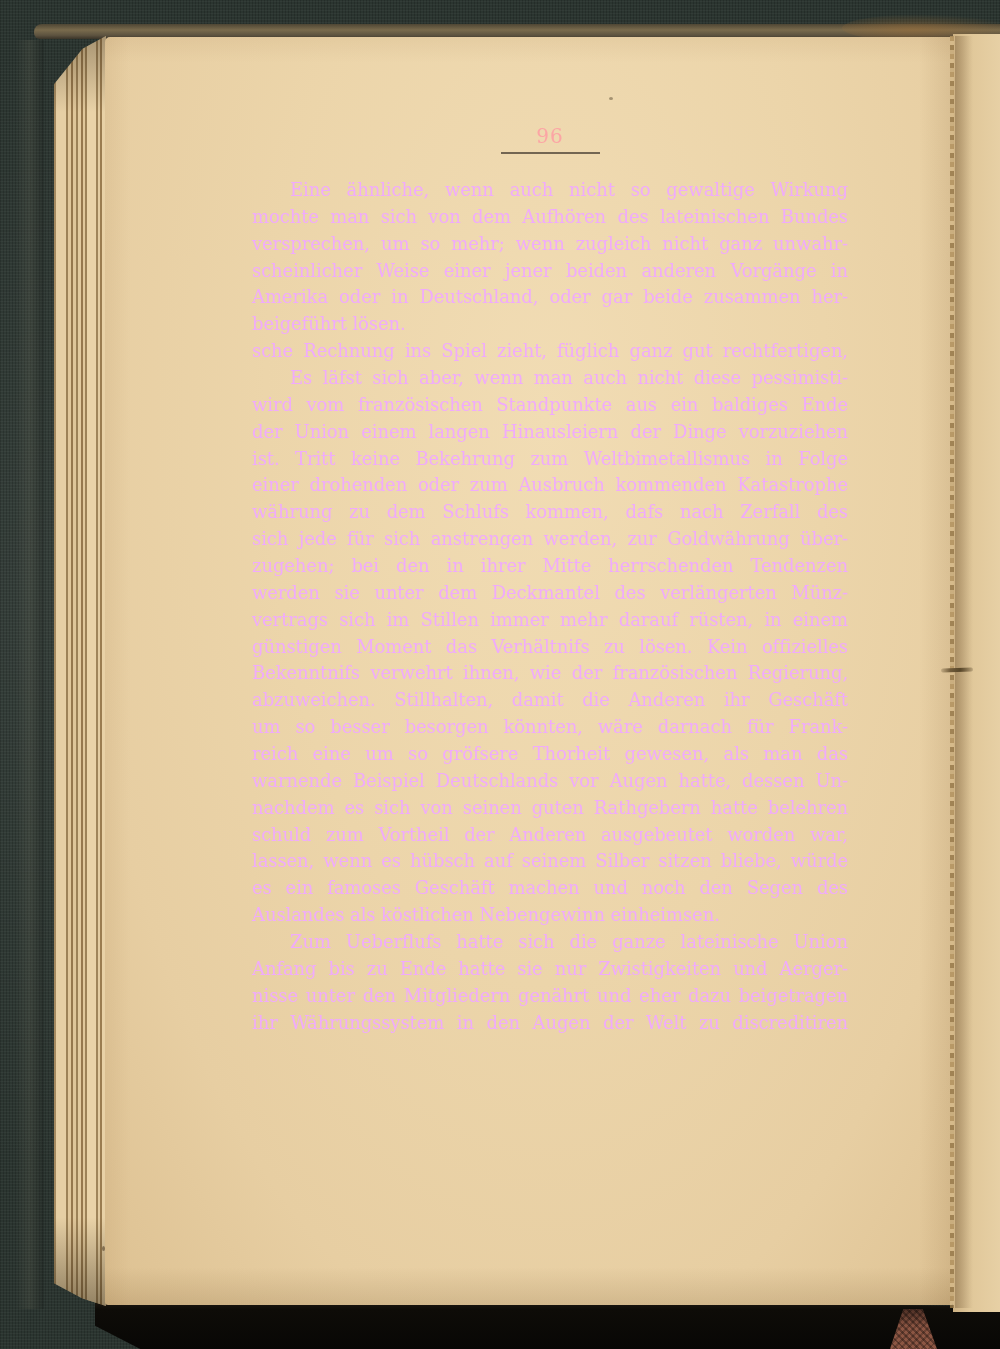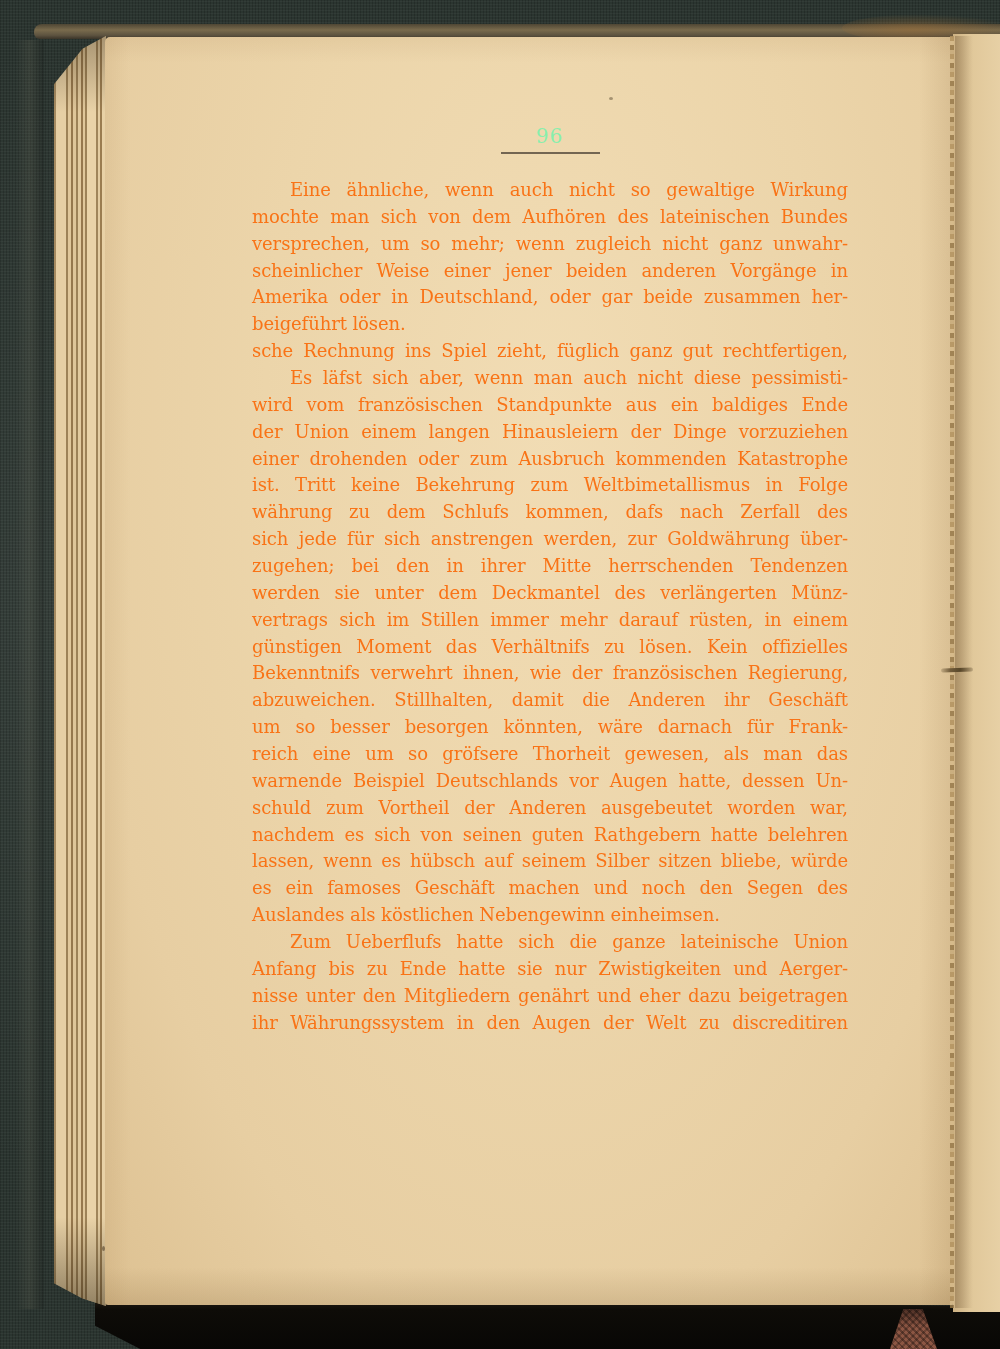--- a/index.html
+++ b/index.html
@@ -96,28 +96,28 @@
       linear-gradient(180deg, rgba(0,0,0,.45), rgba(0,0,0,0) 45%);
     clip-path:polygon(30% 0, 70% 0, 100% 100%, 2% 100%);
   }
   .speck{position:absolute;border-radius:50%;z-index:8;}
   .speck.s1{left:609px;top:97px;width:4px;height:3px;background:#6a5a40;opacity:.55;}
   .speck.s2{left:102px;top:1246px;width:3px;height:5px;background:#55422c;opacity:.6;}
 
   
   .page-number-wrap{
     position:absolute;left:252px;top:124px;width:596px;z-index:9;
-    text-align:center;color:#86efac;
+    text-align:center;color:#fca5a5;
   }
   .page-number{font-size:20px;letter-spacing:1px;line-height:24px;}
   .page-number-rule{width:99px;height:2px;background:#5d5142;margin:4px auto 0;opacity:.85;}
 
   .text-block{
     position:absolute;left:252px;top:177px;width:596px;z-index:9;
-    color:#f97316;font-size:18px;letter-spacing:-0.1px;
+    color:#f0abfc;font-size:18px;letter-spacing:-0.1px;
   }
   .tl{
     height:26.87px;line-height:26.87px;
     text-align:justify;text-align-last:justify;
     white-space:normal;overflow:visible;
   }
   .tl.indent{text-indent:38px;}
   .tl.last{text-align-last:left;}
 </style>
 </head>
@@ -152,35 +152,35 @@
       <div class="tl indent">Eine ähnliche, wenn auch nicht so gewaltige Wirkung</div>
       <div class="tl">mochte man sich von dem Aufhören des lateinischen Bundes</div>
       <div class="tl">versprechen, um so mehr; wenn zugleich nicht ganz unwahr-</div>
       <div class="tl">scheinlicher Weise einer jener beiden anderen Vorgänge in</div>
       <div class="tl">Amerika oder in Deutschland, oder gar beide zusammen her-</div>
       <div class="tl last">beigeführt lösen.</div>
       <div class="tl">sche Rechnung ins Spiel zieht, füglich ganz gut rechtfertigen,</div>
       <div class="tl indent">Es läfst sich aber, wenn man auch nicht diese pessimisti-</div>
       <div class="tl">wird vom französischen Standpunkte aus ein baldiges Ende</div>
       <div class="tl">der Union einem langen Hinausleiern der Dinge vorzuziehen</div>
+      <div class="tl">ist.  Tritt keine Bekehrung zum Weltbimetallismus in Folge</div>
       <div class="tl">einer drohenden oder zum Ausbruch kommenden Katastrophe</div>
-      <div class="tl">ist.  Tritt keine Bekehrung zum Weltbimetallismus in Folge</div>
       <div class="tl">währung zu dem Schlufs kommen, dafs nach Zerfall des</div>
       <div class="tl">sich jede für sich anstrengen werden, zur Goldwährung über-</div>
       <div class="tl">zugehen; bei den in ihrer Mitte herrschenden Tendenzen</div>
       <div class="tl">werden sie unter dem Deckmantel des verlängerten Münz-</div>
       <div class="tl">vertrags sich im Stillen immer mehr darauf rüsten, in einem</div>
       <div class="tl">günstigen Moment das Verhältnifs zu lösen.  Kein offizielles</div>
       <div class="tl">Bekenntnifs verwehrt ihnen, wie der französischen Regierung,</div>
       <div class="tl">abzuweichen.  Stillhalten, damit die Anderen ihr Geschäft</div>
       <div class="tl">um so besser besorgen könnten, wäre darnach für Frank-</div>
       <div class="tl">reich eine um so gröfsere Thorheit gewesen, als man das</div>
       <div class="tl">warnende Beispiel Deutschlands vor Augen hatte, dessen Un-</div>
+      <div class="tl">nachdem es sich von seinen guten Rathgebern hatte belehren</div>
       <div class="tl">schuld zum Vortheil der Anderen ausgebeutet worden war,</div>
-      <div class="tl">nachdem es sich von seinen guten Rathgebern hatte belehren</div>
       <div class="tl">lassen, wenn es hübsch auf seinem Silber sitzen bliebe, würde</div>
       <div class="tl">es ein famoses Geschäft machen und noch den Segen des</div>
       <div class="tl last">Auslandes als köstlichen Nebengewinn einheimsen.</div>
       <div class="tl indent">Zum Ueberflufs hatte sich die ganze lateinische Union</div>
       <div class="tl">Anfang bis zu Ende hatte sie nur Zwistigkeiten und Aerger-</div>
       <div class="tl">nisse unter den Mitgliedern genährt und eher dazu beigetragen</div>
       <div class="tl">ihr Währungssystem in den Augen der Welt zu discreditiren</div>
     </div>
 </div>
 

